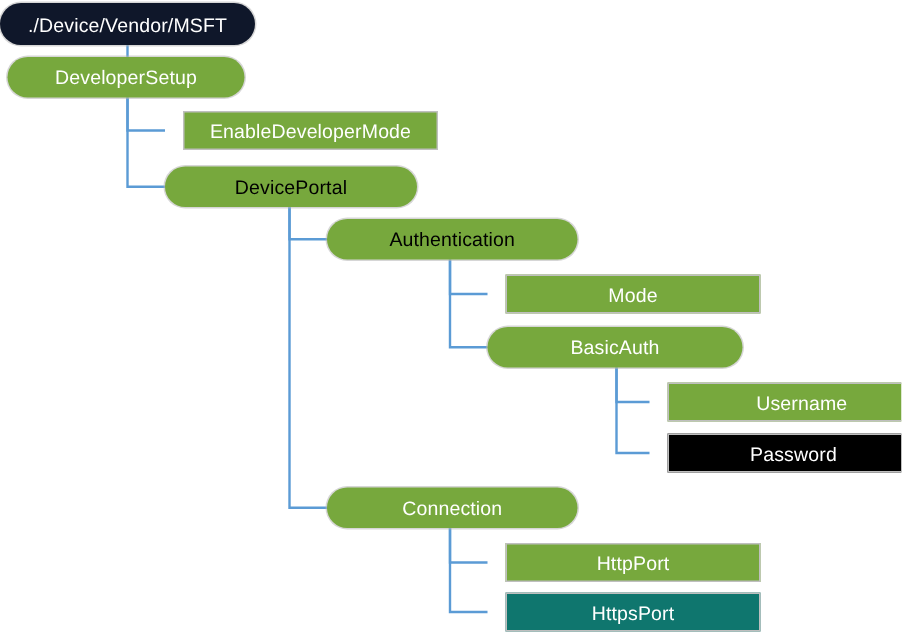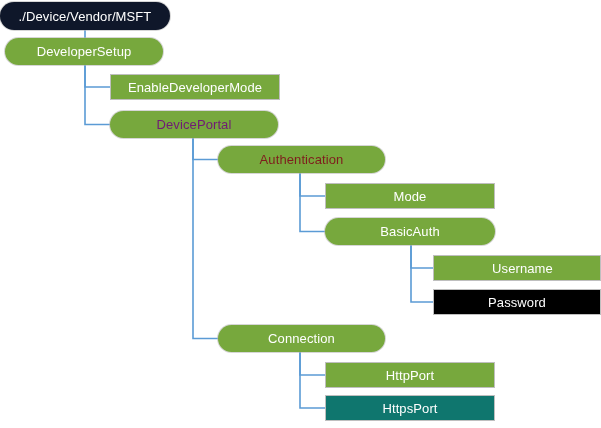--- a/index.html
+++ b/index.html
@@ -39,20 +39,21 @@
     z-index: 2;
   }
   .node.pill {
     border-radius: 999px;
     border: none;
     box-shadow: 0 0 0 1px rgba(180,180,180,0.55);
   }
   .node.rect {
     border-radius: 0;
     border: 1px solid #bfbfbf;
+    margin-left: 12px;
   }
   .node-label {
     display: block;
     pointer-events: none;
   }
 </style>
 </head>
 <body>
 
 <div id="diagram-root" style="background: rgb(255, 255, 255);">
@@ -74,24 +75,24 @@
   <div id="node-layer">
       <div class="node pill" style="left: 0px; top: 2px; width: 170px; height: 28px; background: #0f172a; color: rgb(255, 255, 255);">
         <span class="node-label">./Device/Vendor/MSFT</span>
       </div>
       <div class="node pill" style="left: 5px; top: 38px; width: 158px; height: 27px; background: rgb(119, 168, 61); color: rgb(255, 255, 255);">
         <span class="node-label">DeveloperSetup</span>
       </div>
       <div class="node rect" style="left: 110px; top: 74px; width: 170px; height: 26px; background: rgb(119, 168, 61); color: rgb(255, 255, 255);">
         <span class="node-label">EnableDeveloperMode</span>
       </div>
-      <div class="node pill" style="left: 110px; top: 111px; width: 168px; height: 27px; background: rgb(119, 168, 61); color: #701a75;">
+      <div class="node pill" style="left: 110px; top: 111px; width: 168px; height: 27px; background: rgb(119, 168, 61); color: #000000;">
         <span class="node-label">DevicePortal</span>
       </div>
-      <div class="node pill" style="left: 218px; top: 146px; width: 167px; height: 27px; background: rgb(119, 168, 61); color: #7f1d1d;">
+      <div class="node pill" style="left: 218px; top: 146px; width: 167px; height: 27px; background: rgb(119, 168, 61); color: #000000;">
         <span class="node-label">Authentication</span>
       </div>
       <div class="node rect" style="left: 325px; top: 183px; width: 170px; height: 26px; background: rgb(119, 168, 61); color: rgb(255, 255, 255); text-align: center;">
         <span class="node-label">Mode</span>
       </div>
       <div class="node pill" style="left: 325px; top: 218px; width: 170px; height: 27px; background: rgb(119, 168, 61); color: rgb(255, 255, 255);">
         <span class="node-label">BasicAuth</span>
       </div>
       <div class="node rect" style="left: 433px; top: 255px; width: 168px; height: 26px; background: rgb(119, 168, 61); color: rgb(255, 255, 255); padding-left: 11px;">
         <span class="node-label">Username</span>

